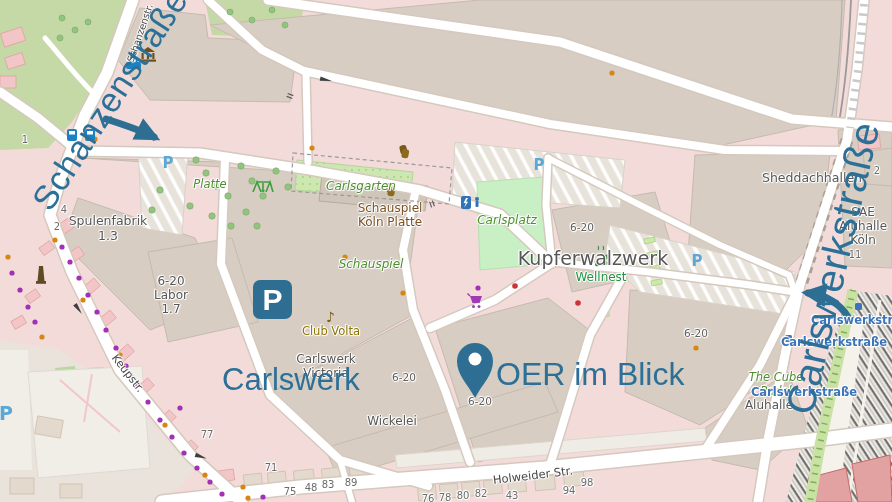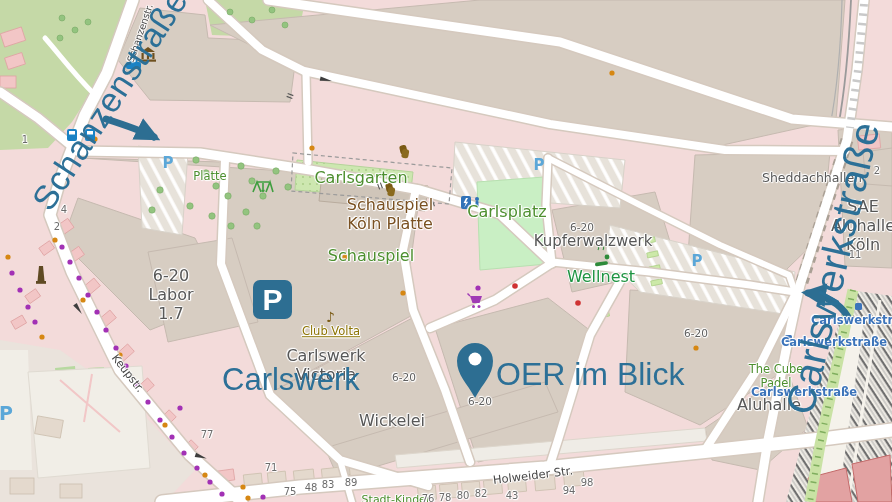--- a/index.html
+++ b/index.html
@@ -1,26 +1,26 @@
 <!DOCTYPE html>
 <html><head>
 <meta charset="utf-8">
 <style>
   html,body{margin:0;padding:0;background:#fff;}
   #stage{position:relative;width:892px;height:502px;overflow:hidden;background:#f3dbda;
          font-family:"DejaVu Sans",sans-serif;}
   #basemap{position:absolute;left:0;top:0;}
-  .lbl{position:absolute;transform:translate(-50%,-50%);color:#575757;font-size:16px;
+  .lbl{position:absolute;transform:translate(-50%,-50%);color:#575757;font-size:12px;
        line-height:1.18;white-space:pre-line;text-align:center;
        text-shadow:-1px 0 1px #fff,1px 0 1px #fff,0 -1px 1px #fff,0 1px 1px #fff,1px 1px 1px #fff,-1px -1px 1px #fff;}
   .street{color:#474747;}
-  .green{color:#4d8f2f;}
+  .green{color:#4d8f2f;font-style:italic;margin-top:8px;}
   .tgreen{color:#1f9442;}
   .brown{color:#7a5122;}
-  .olive{color:#8d7404;text-decoration:underline;}
+  .olive{color:#8d7404;}
   .red{color:#cc3b33;}
   .transit{color:#3c74ba;font-weight:600;font-size:11.5px;}
   .hn{font-size:10px;color:#6b6b6b;}
   .unit{font-size:10.5px;color:#606060;}
   .mapP{color:#5ba7d8;font-weight:bold;font-size:15px;text-shadow:none;}
   .anno{position:absolute;color:#2c7097;font-family:"Liberation Sans",sans-serif;font-weight:500;}
   .anno.rot{transform:translate(-50%,-50%) rotate(-57deg);font-size:34px;letter-spacing:.5px;white-space:nowrap;}
   .anno.rot2{transform:translate(-50%,-50%) rotate(-77deg);font-size:40px;letter-spacing:.5px;white-space:nowrap;}
   .anno.line{transform:translateY(-50%);font-size:31px;white-space:nowrap;}
   #pbox{position:absolute;left:253px;top:280px;width:39px;height:39px;border-radius:7px;
@@ -366,27 +366,29 @@
   <g>
     <path d="M475,398 C467,383 457,375 457,361 A18,18 0 1 1 493,361 C493,375 483,383 475,398 Z" fill="#2d6e92"></path>
     <circle cx="475" cy="359" r="6.5" fill="#ffffff"></circle>
   </g>
 </svg>
 
 <span class="lbl street" style="left:140px;top:33px;transform:translate(-50%,-50%) rotate(-71deg);font-size:9.5px">Schanzenstr.</span>
 <span class="lbl street" style="left:127px;top:374px;transform:translate(-50%,-50%) rotate(52deg);font-size:11px">Keupstr.</span>
 <span class="lbl street" style="left:533px;top:476px;transform:translate(-50%,-50%) rotate(-7deg);font-size:11.5px">Holweider Str.</span>
 
+<span class="lbl" style="left:108px;top:229px;font-size:12.5px">Spulenfabrik
+1.3</span>
 <span class="lbl" style="left:171px;top:295px">6-20
 Labor
 1.7</span>
 <span class="lbl" style="left:326px;top:366px">Carlswerk
 Victoria</span>
 <span class="lbl" style="left:392px;top:421px">Wickelei</span>
-<span class="lbl" style="left:593px;top:242px;font-size:15px">Kupferwalzwerk</span>
+<span class="lbl" style="left:593px;top:258px;font-size:19px">Kupferwalzwerk</span>
 <span class="lbl" style="left:812px;top:178px;font-size:12.5px">Sheddachhallen</span>
 <span class="lbl" style="left:863px;top:226px">SAE
 Aluhalle
 Köln</span>
 <span class="lbl" style="left:769px;top:405px">Aluhalle</span>
 <span class="lbl brown" style="left:390px;top:215px">Schauspiel
 Köln Platte</span>
 <span class="lbl olive" style="left:331px;top:332px;font-size:11.5px">Club Volta</span>
 <span class="lbl tgreen" style="left:601px;top:277px">Wellnest</span>
 

